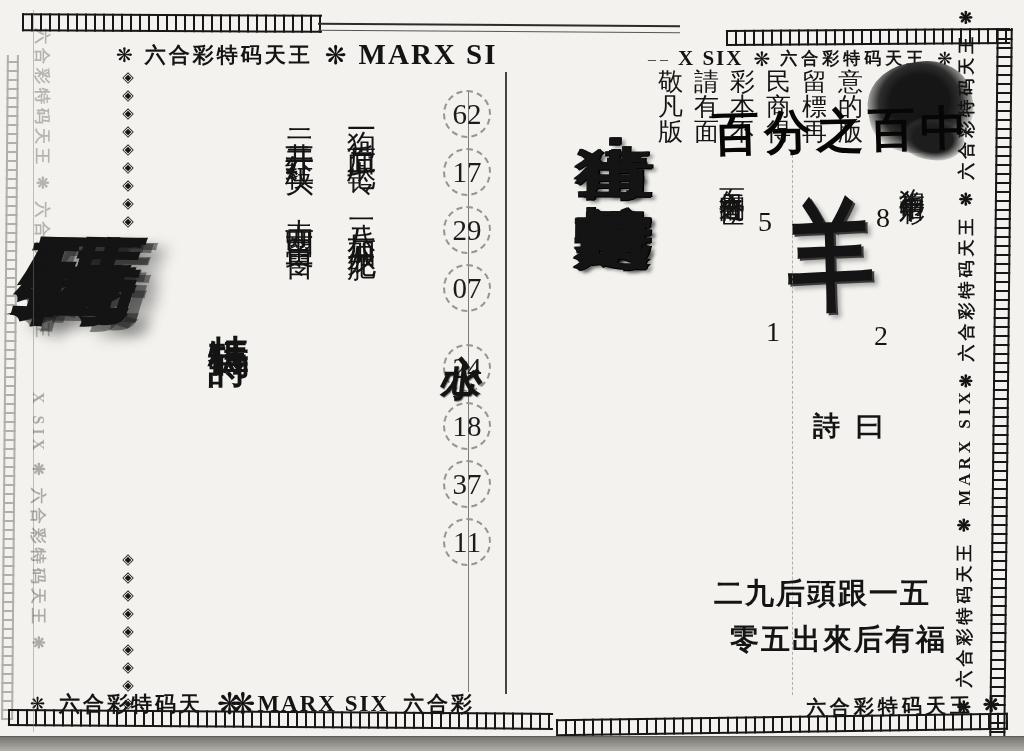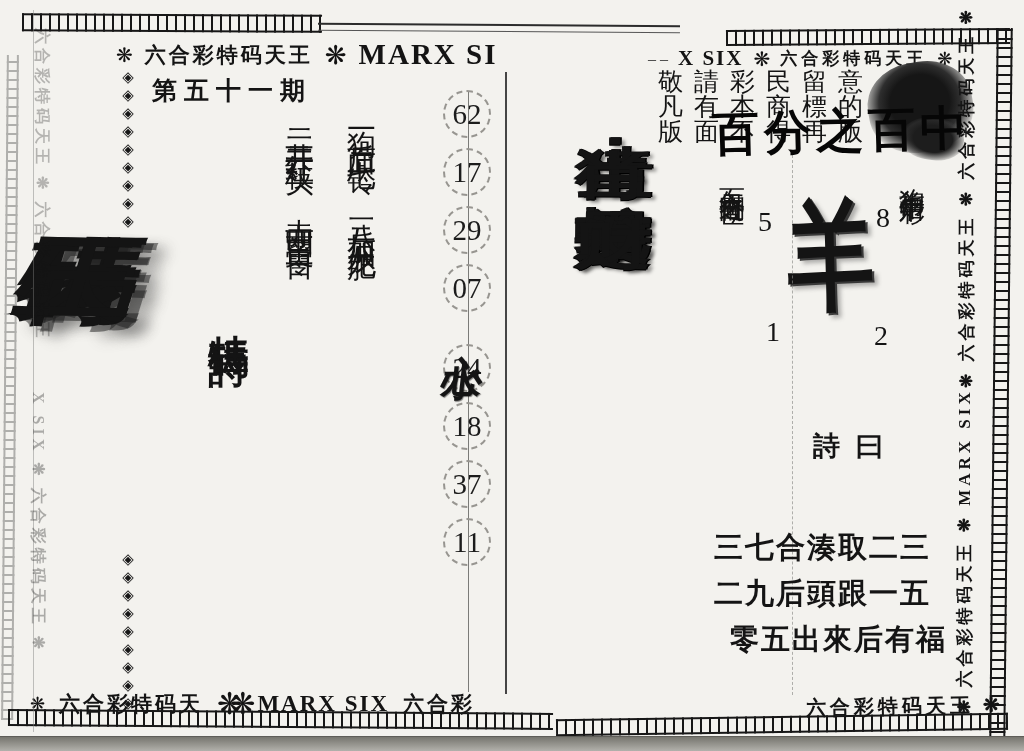--- a/index.html
+++ b/index.html
@@ -75,21 +75,20 @@
   <div class="abs thinline-h" style="left:318px;top:24px;width:362px;height:5px;transform:rotate(.4deg);"></div>
 
   <div class="abs brand-row" style="left:116px;top:38px;">
     <span class="flower f20">❋</span>
     <span class="brand-cn">六合彩特码天王</span>
     <span class="flower f26">❋</span>
     <span class="brand-latin">MARX SI</span>
   </div>
 
   <div class="abs chain" style="left:120px;top:68px;height:140px;">◈◈◈◈◈◈◈◈◈</div>
-  <div class="abs issue" style="left:152px;top:74px;">第五十一期</div>
 
   <div class="abs vtext bigtitle" style="left:58px;top:160px;height:400px;">特碼天王</div>
   <div class="abs vtext poemlabel" style="left:208px;top:302px;height:150px;">特碼詩</div>
   <div class="abs chain" style="left:120px;top:550px;height:140px;">◈◈◈◈◈◈◈◈◈</div>
 
   <div class="abs vtext verse" style="left:283px;top:108px;">
     <span>二三共开红枝头</span><span class="vgap">寺中四留三零日</span>
   </div>
   <div class="abs vtext verse" style="left:345px;top:108px;">
     <span>狗一后面二七铃</span><span class="vgap">三八后加八龙肥</span>
@@ -136,22 +135,21 @@
 
   <div class="abs vtext colsmall" style="left:718px;top:168px;height:200px;">百年之合問今世</div>
   <div class="abs cornum" style="left:758px;top:206px;">5</div>
   <div class="abs cornum" style="left:766px;top:316px;">1</div>
   <div class="abs goat" style="left:786px;top:198px;">羊</div>
   <div class="abs cornum" style="left:876px;top:202px;">8</div>
   <div class="abs cornum" style="left:874px;top:320px;">2</div>
   <div class="abs vtext colsmall" style="left:898px;top:168px;height:180px;">狗前牛后中彩</div>
   <div class="abs" style="left:792px;top:150px;width:0;height:545px;border-left:1px dashed #8a8a86;opacity:.65;"></div>
 
-  <div class="abs poemhead" style="left:813px;top:428px;text-align:center;">詩曰</div>
-  <div class="abs poemline" style="left:714px;top:528px;">三七合湊取二三</div>
+  <div class="abs poemhead" style="left:813px;top:408px;text-align:center;">詩曰</div>
   <div class="abs poemline" style="left:714px;top:574px;">二九后頭跟一五</div>
   <div class="abs poemline" style="left:714px;top:620px;margin-left:16px;">零五出來后有福</div>
 
   <div class="abs footer-row" style="left:30px;top:686px;">
     <span class="flower f18">❋</span>
     <span class="footer-cn">六合彩特码天</span>
     <span class="pairflower">❋❋</span>
     <span class="footer-latin">MARX SIX</span>
     <span class="footer-cn">六合彩</span>
   </div>

